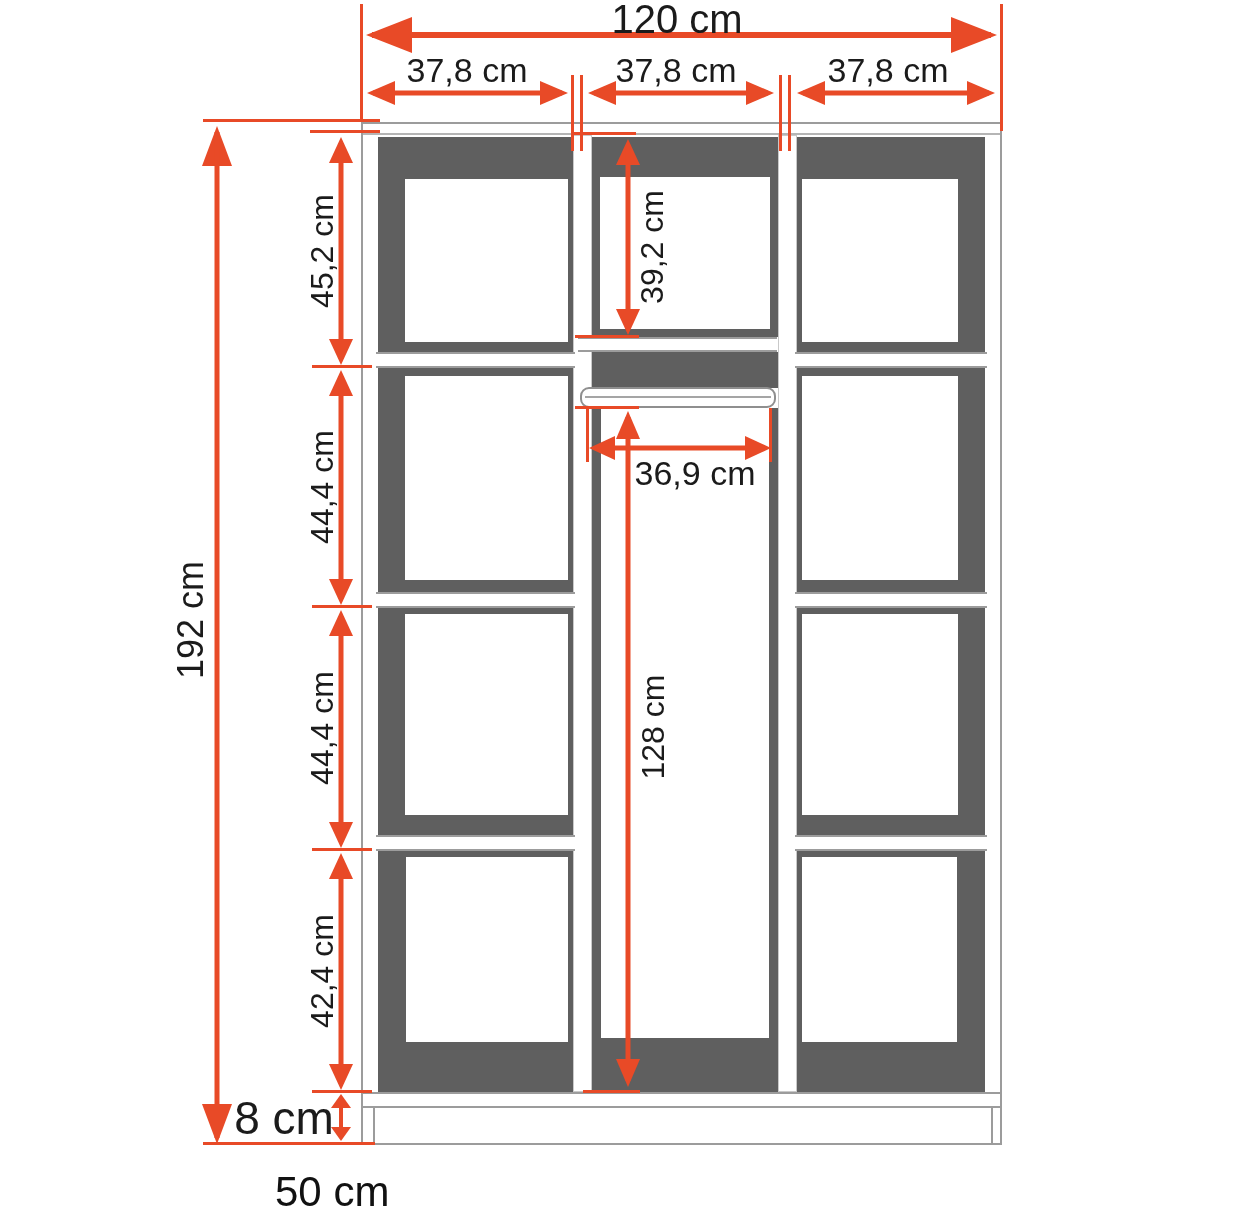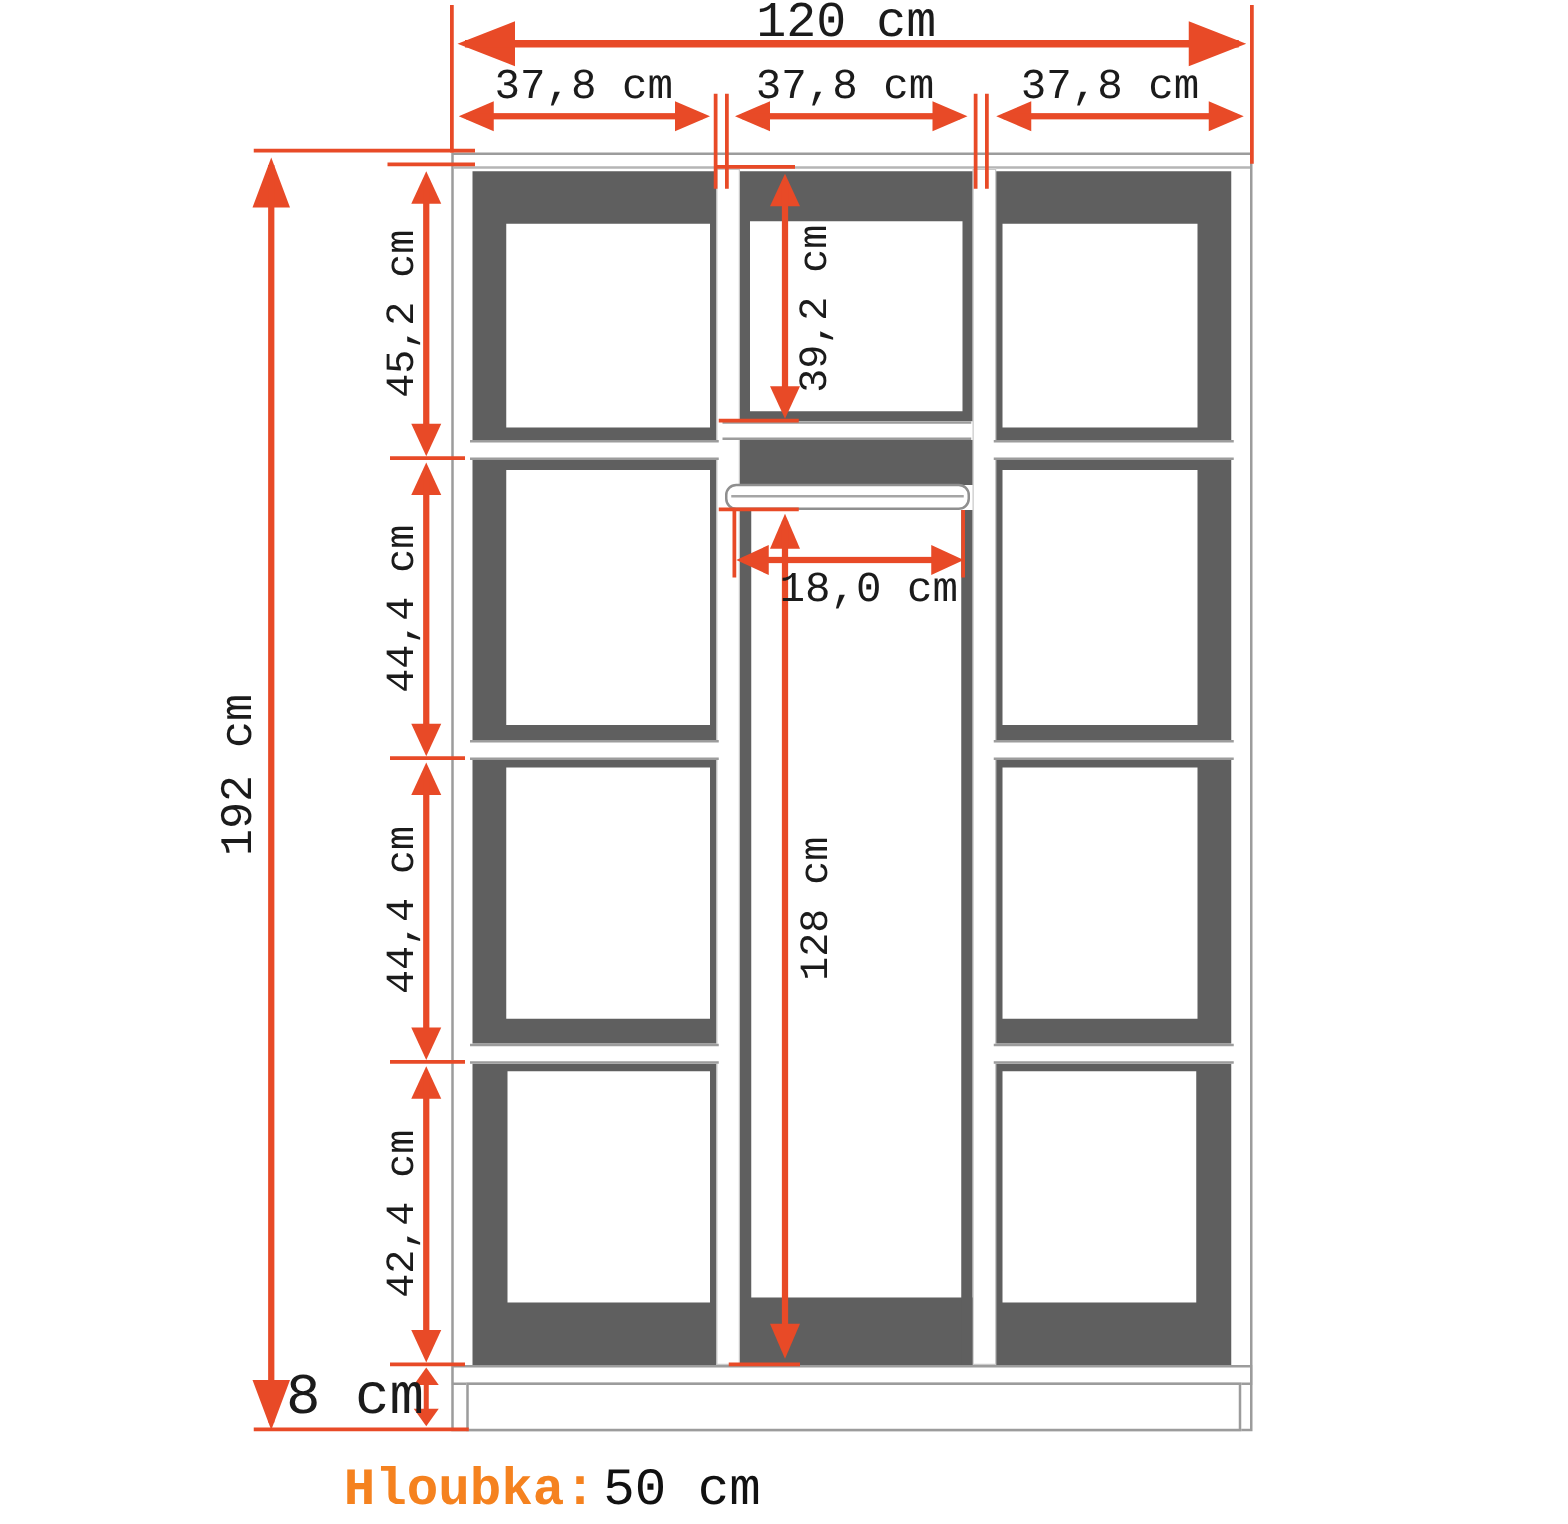--- a/index.html
+++ b/index.html
@@ -5,21 +5,21 @@
   :root{
     --dim:#E84A27;
     --dark:#5F5F5F;
     --line:#9C9C9C;
     --ink:#1B1B1B;
     --accent:#F5821F;
   }
   html,body{margin:0;padding:0;background:#fff;}
   .stage{
     position:relative;width:1226px;height:1219px;background:#ffffff;overflow:hidden;
-    font-family:Liberation Mono, monospace;color:var(--ink);text-align:right;
+    font-family:Liberation Sans, sans-serif;color:var(--ink);text-align:right;
   }
   .panel{position:absolute;background:#fff;border:2px solid var(--line);box-sizing:border-box;}
   .hline{position:absolute;background:#b5b5b5;}
   .cell{position:absolute;background:#fff;border-style:solid;border-color:var(--dark);box-sizing:border-box;}
   .fill{position:absolute;background:var(--dark);}
   .shelf{position:absolute;background:#fff;border-top:2px solid var(--line);border-bottom:2px solid var(--line);box-sizing:border-box;}
   .rod{position:absolute;background:#fff;border:2px solid #8f8f8f;border-radius:9px;box-sizing:border-box;}
   .rodline{position:absolute;background:#a5a5a5;}
   .ext{position:absolute;background:var(--dim);}
   
@@ -167,21 +167,20 @@
   <div class="lbl" style="left:467px;top:70px;font-size:34px;">37,8 cm</div>
   <div class="lbl" style="left:676px;top:70px;font-size:34px;">37,8 cm</div>
   <div class="lbl" style="left:888px;top:70px;font-size:34px;">37,8 cm</div>
   <div class="lbl rot" style="left:191px;top:620px;font-size:36px;">192 cm</div>
   <div class="lbl rot" style="left:322px;top:251px;font-size:32px;">45,2 cm</div>
   <div class="lbl rot" style="left:322px;top:487px;font-size:32px;">44,4 cm</div>
   <div class="lbl rot" style="left:322px;top:728px;font-size:32px;">44,4 cm</div>
   <div class="lbl rot" style="left:322px;top:971px;font-size:32px;">42,4 cm</div>
   <div class="lbl rot" style="left:652px;top:247px;font-size:32px;">39,2 cm</div>
   <div class="lbl rot" style="left:653px;top:727px;font-size:32px;">128 cm</div>
-  <div class="lbl" style="left:695px;top:473px;font-size:34px;">18,0 cm</div>
+  <div class="lbl" style="left:695px;top:473px;font-size:34px;">36,9 cm</div>
   <div class="lbl" style="left:284px;top:1118px;font-size:46px;">8 cm</div>
 
   <div class="depth" style="left:275px;top:1168px;">
-    <span class="depth-label">Hloubka:</span>
     <span class="depth-value">50 cm</span>
   </div>
 
 </div>
 
 </body></html>

